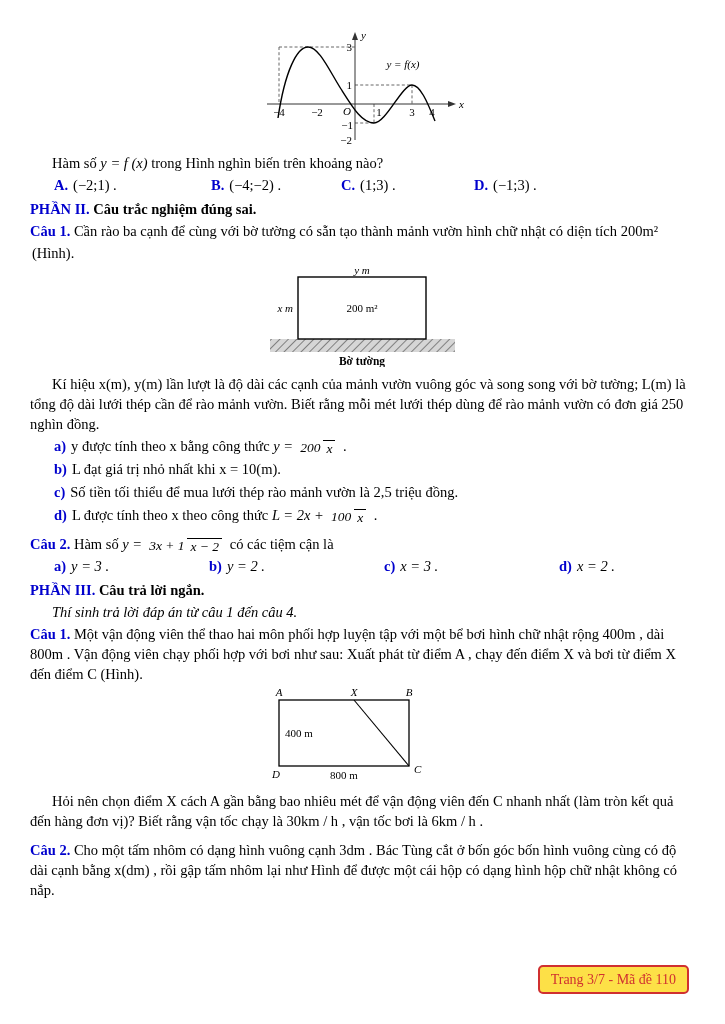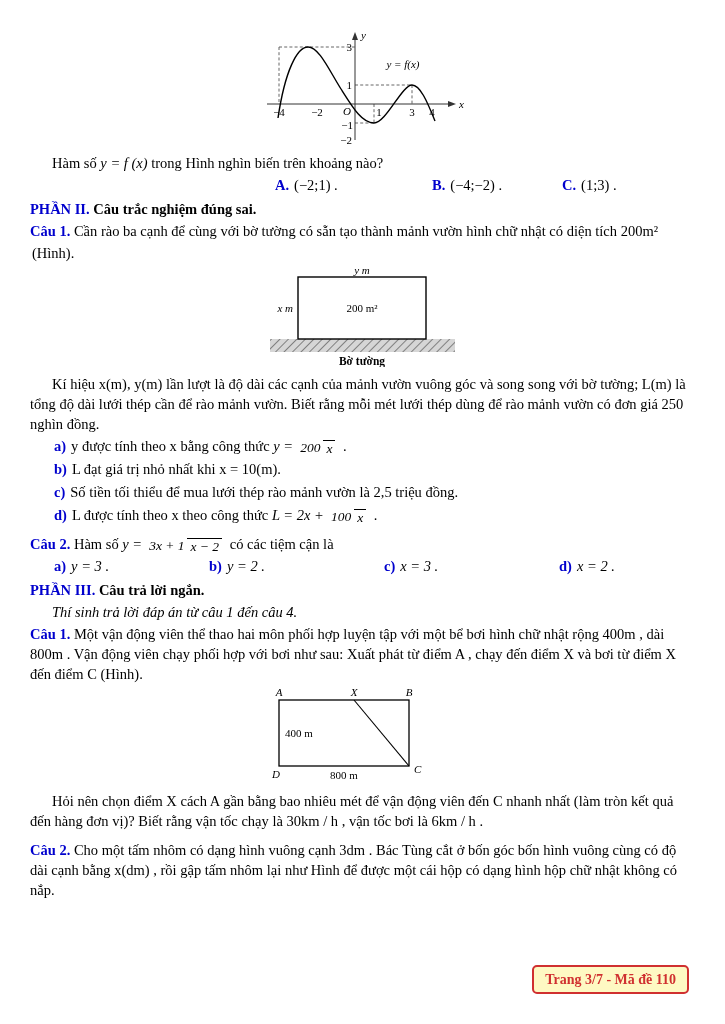--- a/index.html
+++ b/index.html
@@ -21,21 +21,21 @@
   .cau{margin-top:9px;}
   .stmt-list{padding-left:24px;}
   .stmt{margin:0 0 3px 0;}
   .stmt .lab{margin-right:5px;}
   .frac{display:inline-flex;align-items:center;vertical-align:middle;
     font-style:italic;font-size:13.5px;line-height:1.12;margin:0 4px;}
   .frac .num{padding:0 3px;}
   .frac .den{padding:0 3px;border-top:1px solid #000;}
   .hint{margin:0 0 2px 2px;}
   .footer-box{position:absolute;right:36px;bottom:30px;border:2px solid #d03030;border-radius:5px;
-    padding:3px 11px;color:#d03030;font-weight:bold;font-size:14px;background:#fef9c3;}
+    padding:3px 11px;color:#d03030;font-weight:normal;font-size:14px;background:#fde047;}
   svg text{font-family:"Liberation Serif",serif;font-size:11px;fill:#000;}
   .svg-it{font-style:italic;}
   .svg-b{font-weight:bold;font-size:11.5px;}
   .svg-sm{font-size:11px;}
 </style>
 </head>
 <body>
 
 <div class="page">
 
@@ -75,20 +75,21 @@
     </svg>
   </div>
 
   <p class="indent">
     <span>Hàm số </span><span class="math">y = f (x)</span><span> trong Hình nghìn biến trên khoảng nào?</span>
   </p>
   <div class="opts-row">
     <span class="opt w1"><span class="blue">A.</span><span>(−2;1) .</span></span>
     <span class="opt w2"><span class="blue">B.</span><span>(−4;−2) .</span></span>
     <span class="opt w3"><span class="blue">C.</span><span>(1;3) .</span></span>
+    <span class="opt w4"><span class="blue">D.</span><span>(−1;3) .</span></span>
   </div>
 
   <p class="heading">
     <span class="blue">PHẦN II.</span><span class="bold"> Câu trắc nghiệm đúng sai.</span>
   </p>
 
   <p>
     <span class="blue">Câu 1.</span><span> Cần rào ba cạnh để cùng với bờ tường có sẵn tạo thành mảnh vườn hình chữ nhật có diện tích 200m²</span>
   </p>
   <p class="hint">(Hình).</p>

